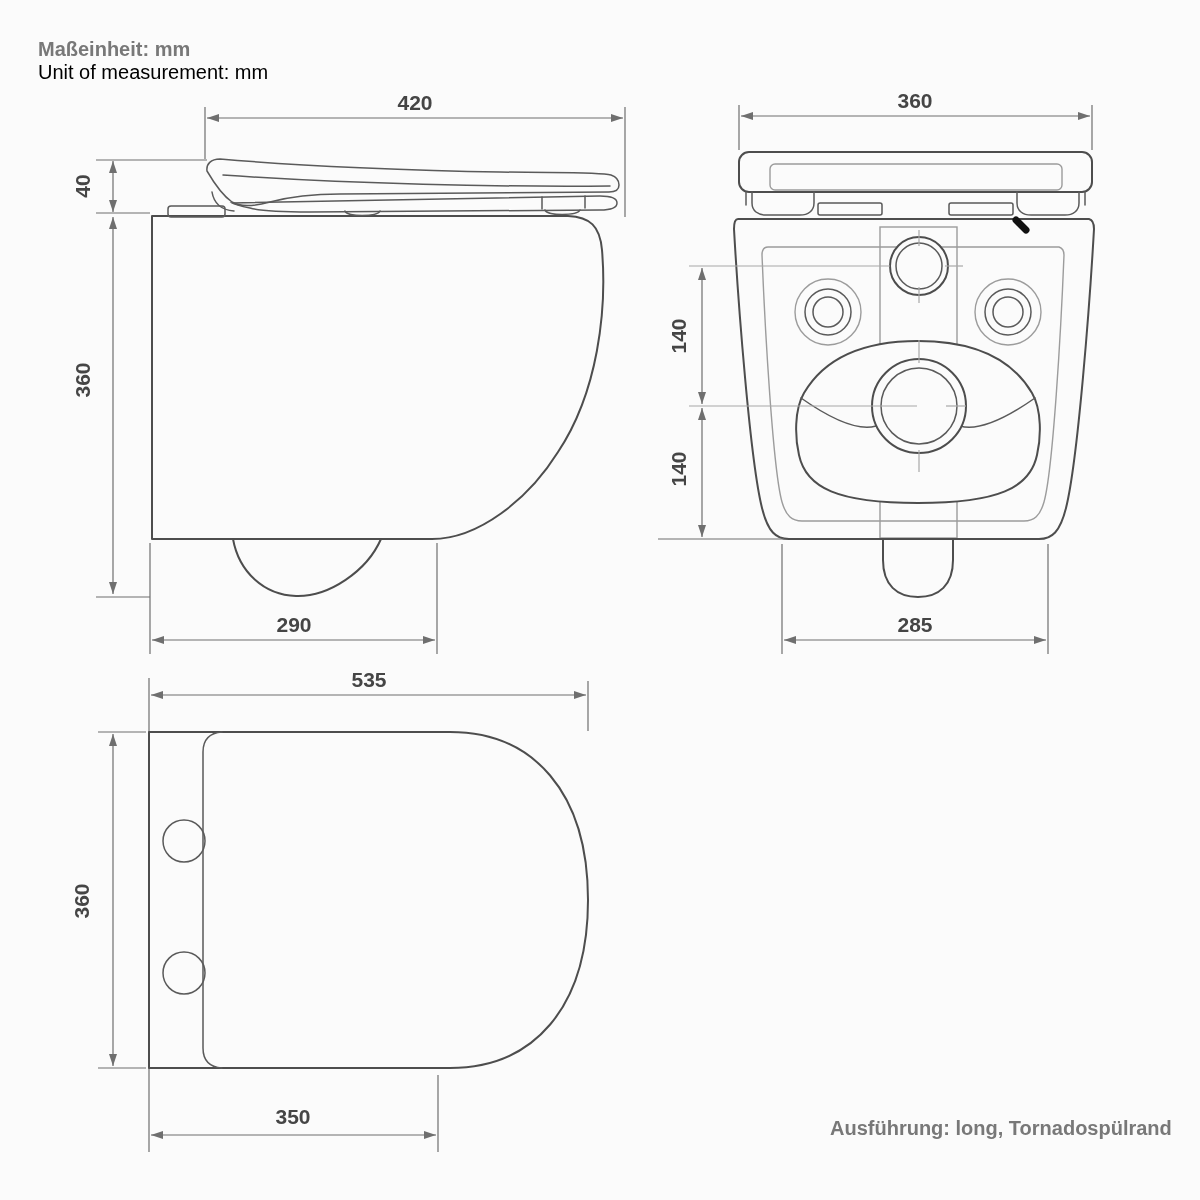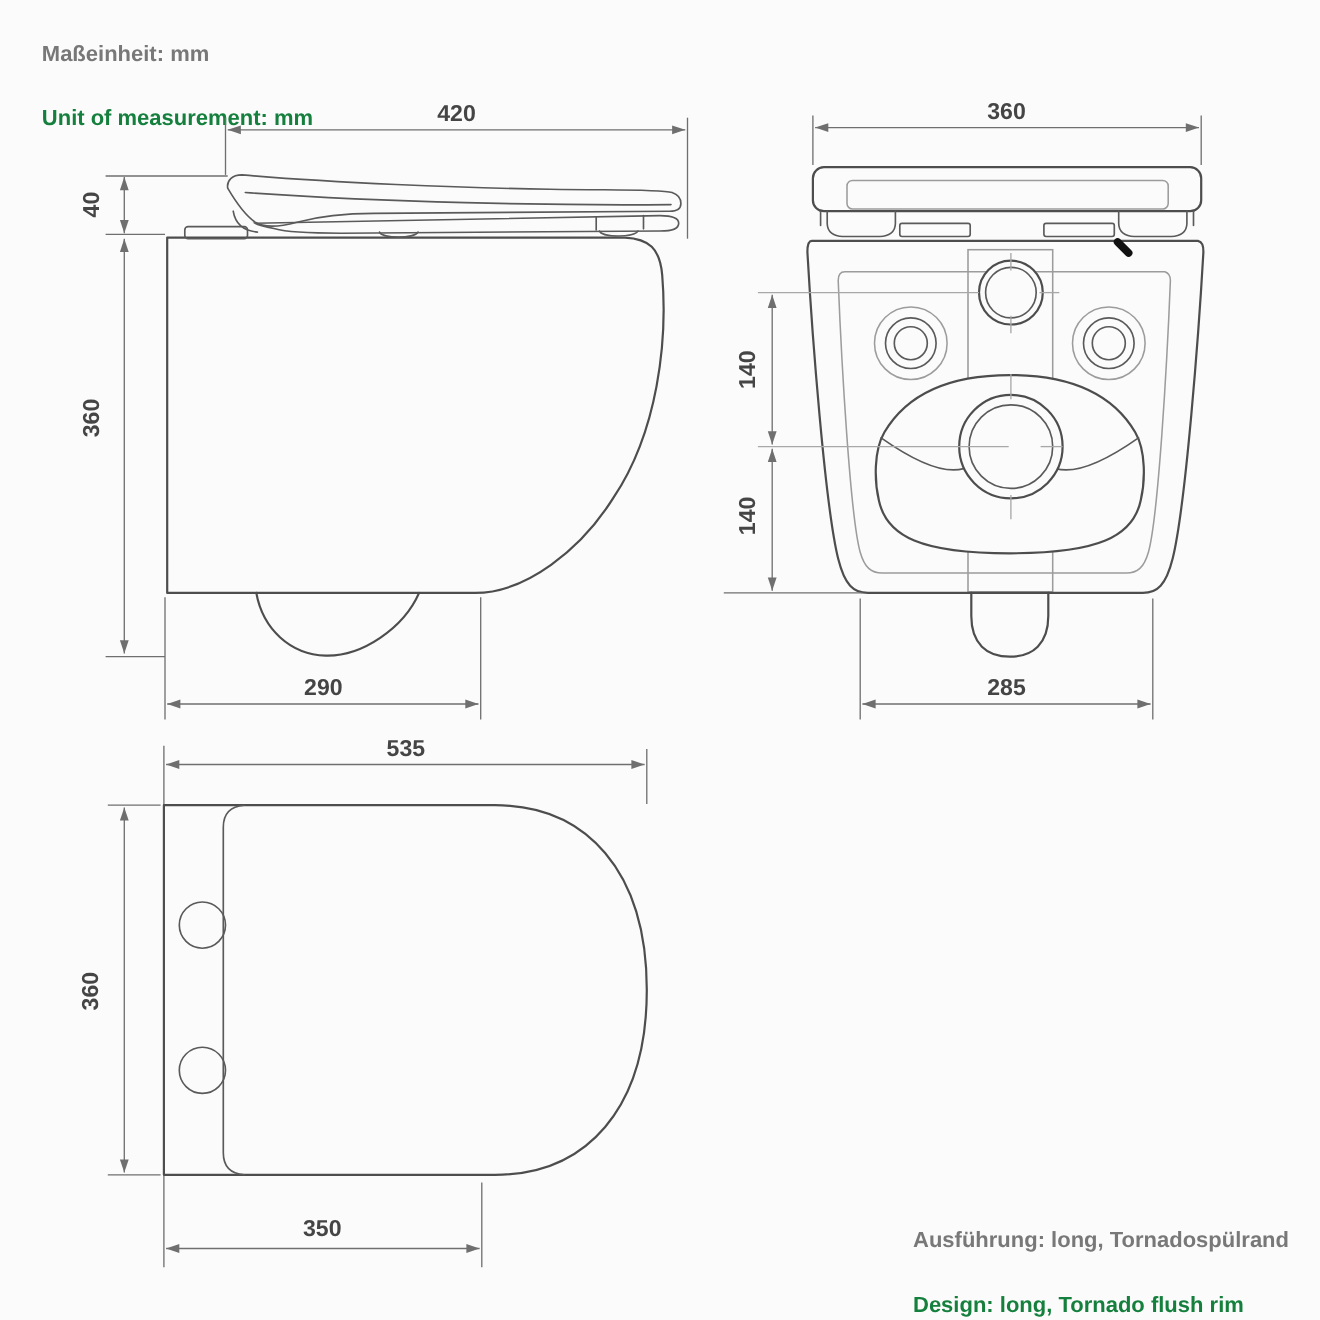--- a/index.html
+++ b/index.html
@@ -7,35 +7,34 @@
   svg{position:absolute;left:0;top:0;}
   .outline{stroke:#4d4d4d;stroke-width:2;fill:none;stroke-linecap:round;stroke-linejoin:round;}
   .outline-thin{stroke:#5a5a5a;stroke-width:1.5;fill:none;stroke-linecap:round;}
   .light{stroke:#9c9c9c;stroke-width:1.4;fill:none;stroke-linecap:round;}
   .whitefill{fill:#fbfbfb;}
   .dim{stroke:#6f6f6f;stroke-width:1.2;fill:none;}
   .center{stroke:#a8a8a8;stroke-width:1.2;fill:none;}
   .dimtext{fill:#454545;font-size:21px;font-weight:600;text-anchor:middle;}
   .corner-text{position:absolute;line-height:23px;font-size:20px;white-space:nowrap;}
   .corner-text .l1{color:#787878;font-weight:700;}
-  .corner-text .l2{color:#15803d;font-weight:700;margin-top:36px;}
+  .corner-text .l2{color:#000000;font-weight:400;}
 </style>
 </head>
 <body>
 
 <div class="stage">
 
   <div class="corner-text" style="left:38px;top:38px;">
     <div class="l1">Maßeinheit: mm</div>
     <div class="l2">Unit of measurement: mm</div>
   </div>
 
   <div class="corner-text" style="left:830px;top:1117px;">
     <div class="l1">Ausführung: long, Tornadospülrand</div>
-    <div class="l2">Design: long, Tornado flush rim</div>
   </div>
 
   <svg width="1200" height="1200" viewBox="0 0 1200 1200">
     <defs>
       <marker id="arr" markerUnits="userSpaceOnUse" markerWidth="14" markerHeight="10" viewBox="0 0 14 10" refX="13" refY="5" orient="auto-start-reverse">
         <path d="M1,1 L13,5 L1,9 Z" fill="#6f6f6f" stroke="none"></path>
       </marker>
     </defs>
 
     <g>

